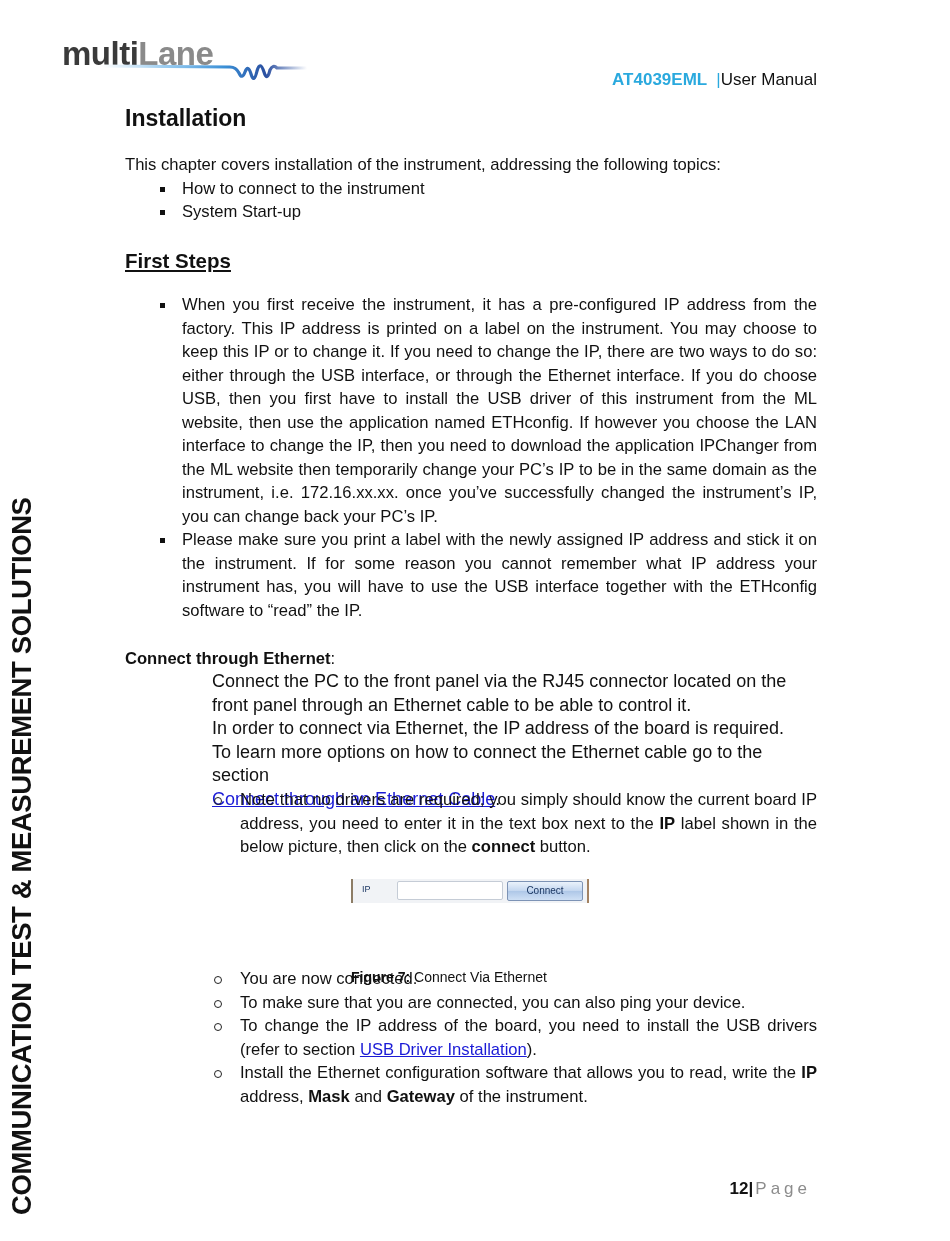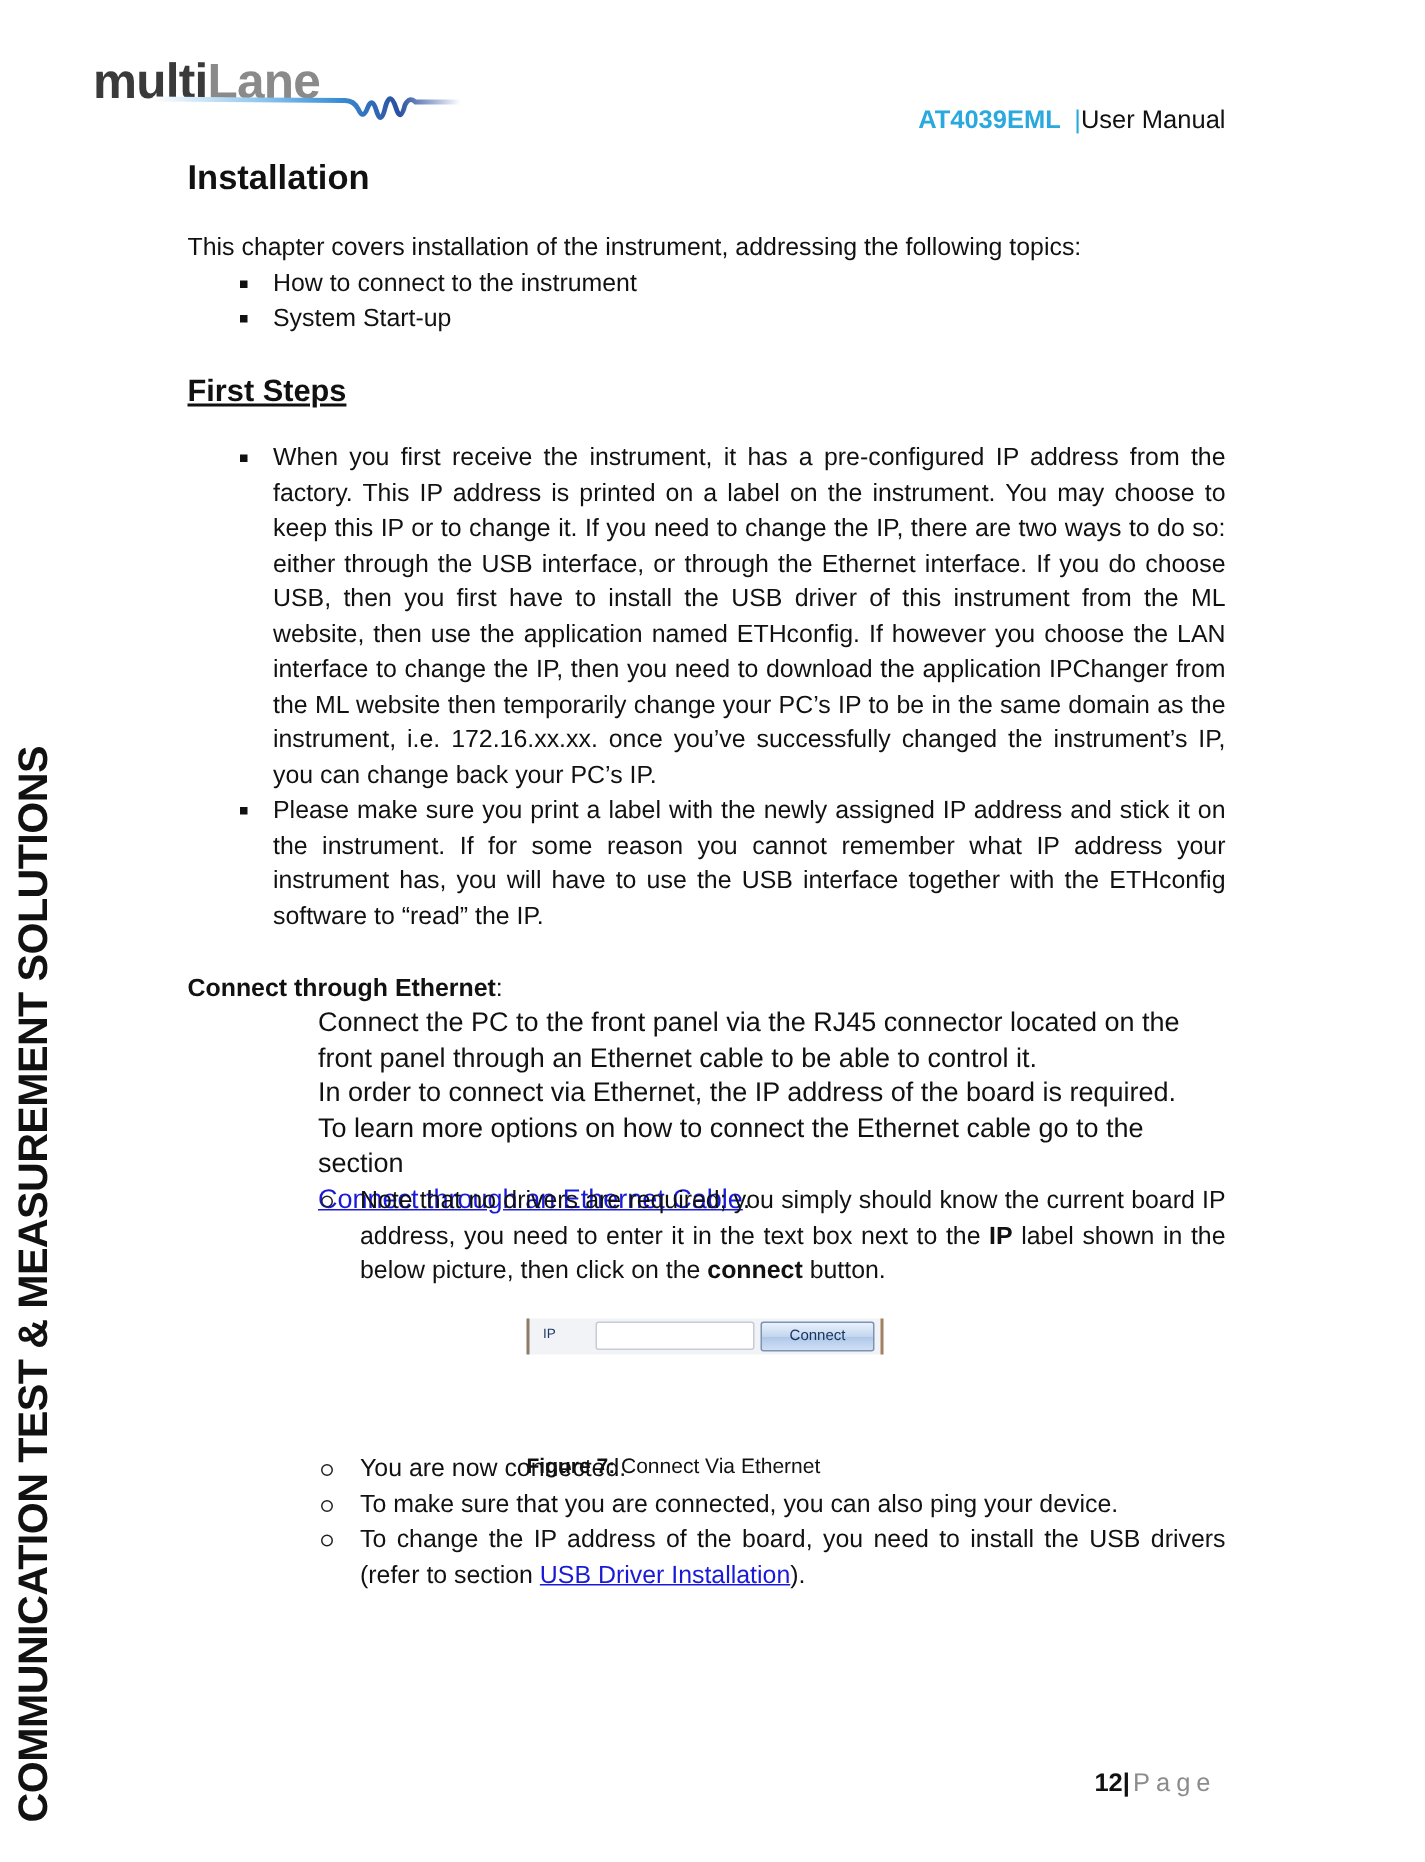--- a/index.html
+++ b/index.html
@@ -140,18 +140,19 @@
 </div>
 <div class="abs caption">
   <b>Figure 7:</b><span> Connect Via Ethernet</span>
 </div>
 
 <div class="abs after">
   <ul class="circ">
     <li>You are now connected.</li>
     <li>To make sure that you are connected, you can also ping your device.</li>
     <li><span>To change the IP address of the board, you need to install the USB drivers (refer to section </span><a class="lnk">USB Driver Installation</a><span>).</span></li>
+    <li><span>Install the Ethernet configuration software that allows you to read, write the </span><b>IP</b><span> address, </span><b>Mask</b><span> and </span><b>Gateway</b><span> of the instrument.</span></li>
   </ul>
 </div>
 
 <div class="abs pg">
   <span class="pg-num">12</span><span class="pg-sep">|</span><span class="pg-word">Page</span>
 </div>
 
 </body></html>

